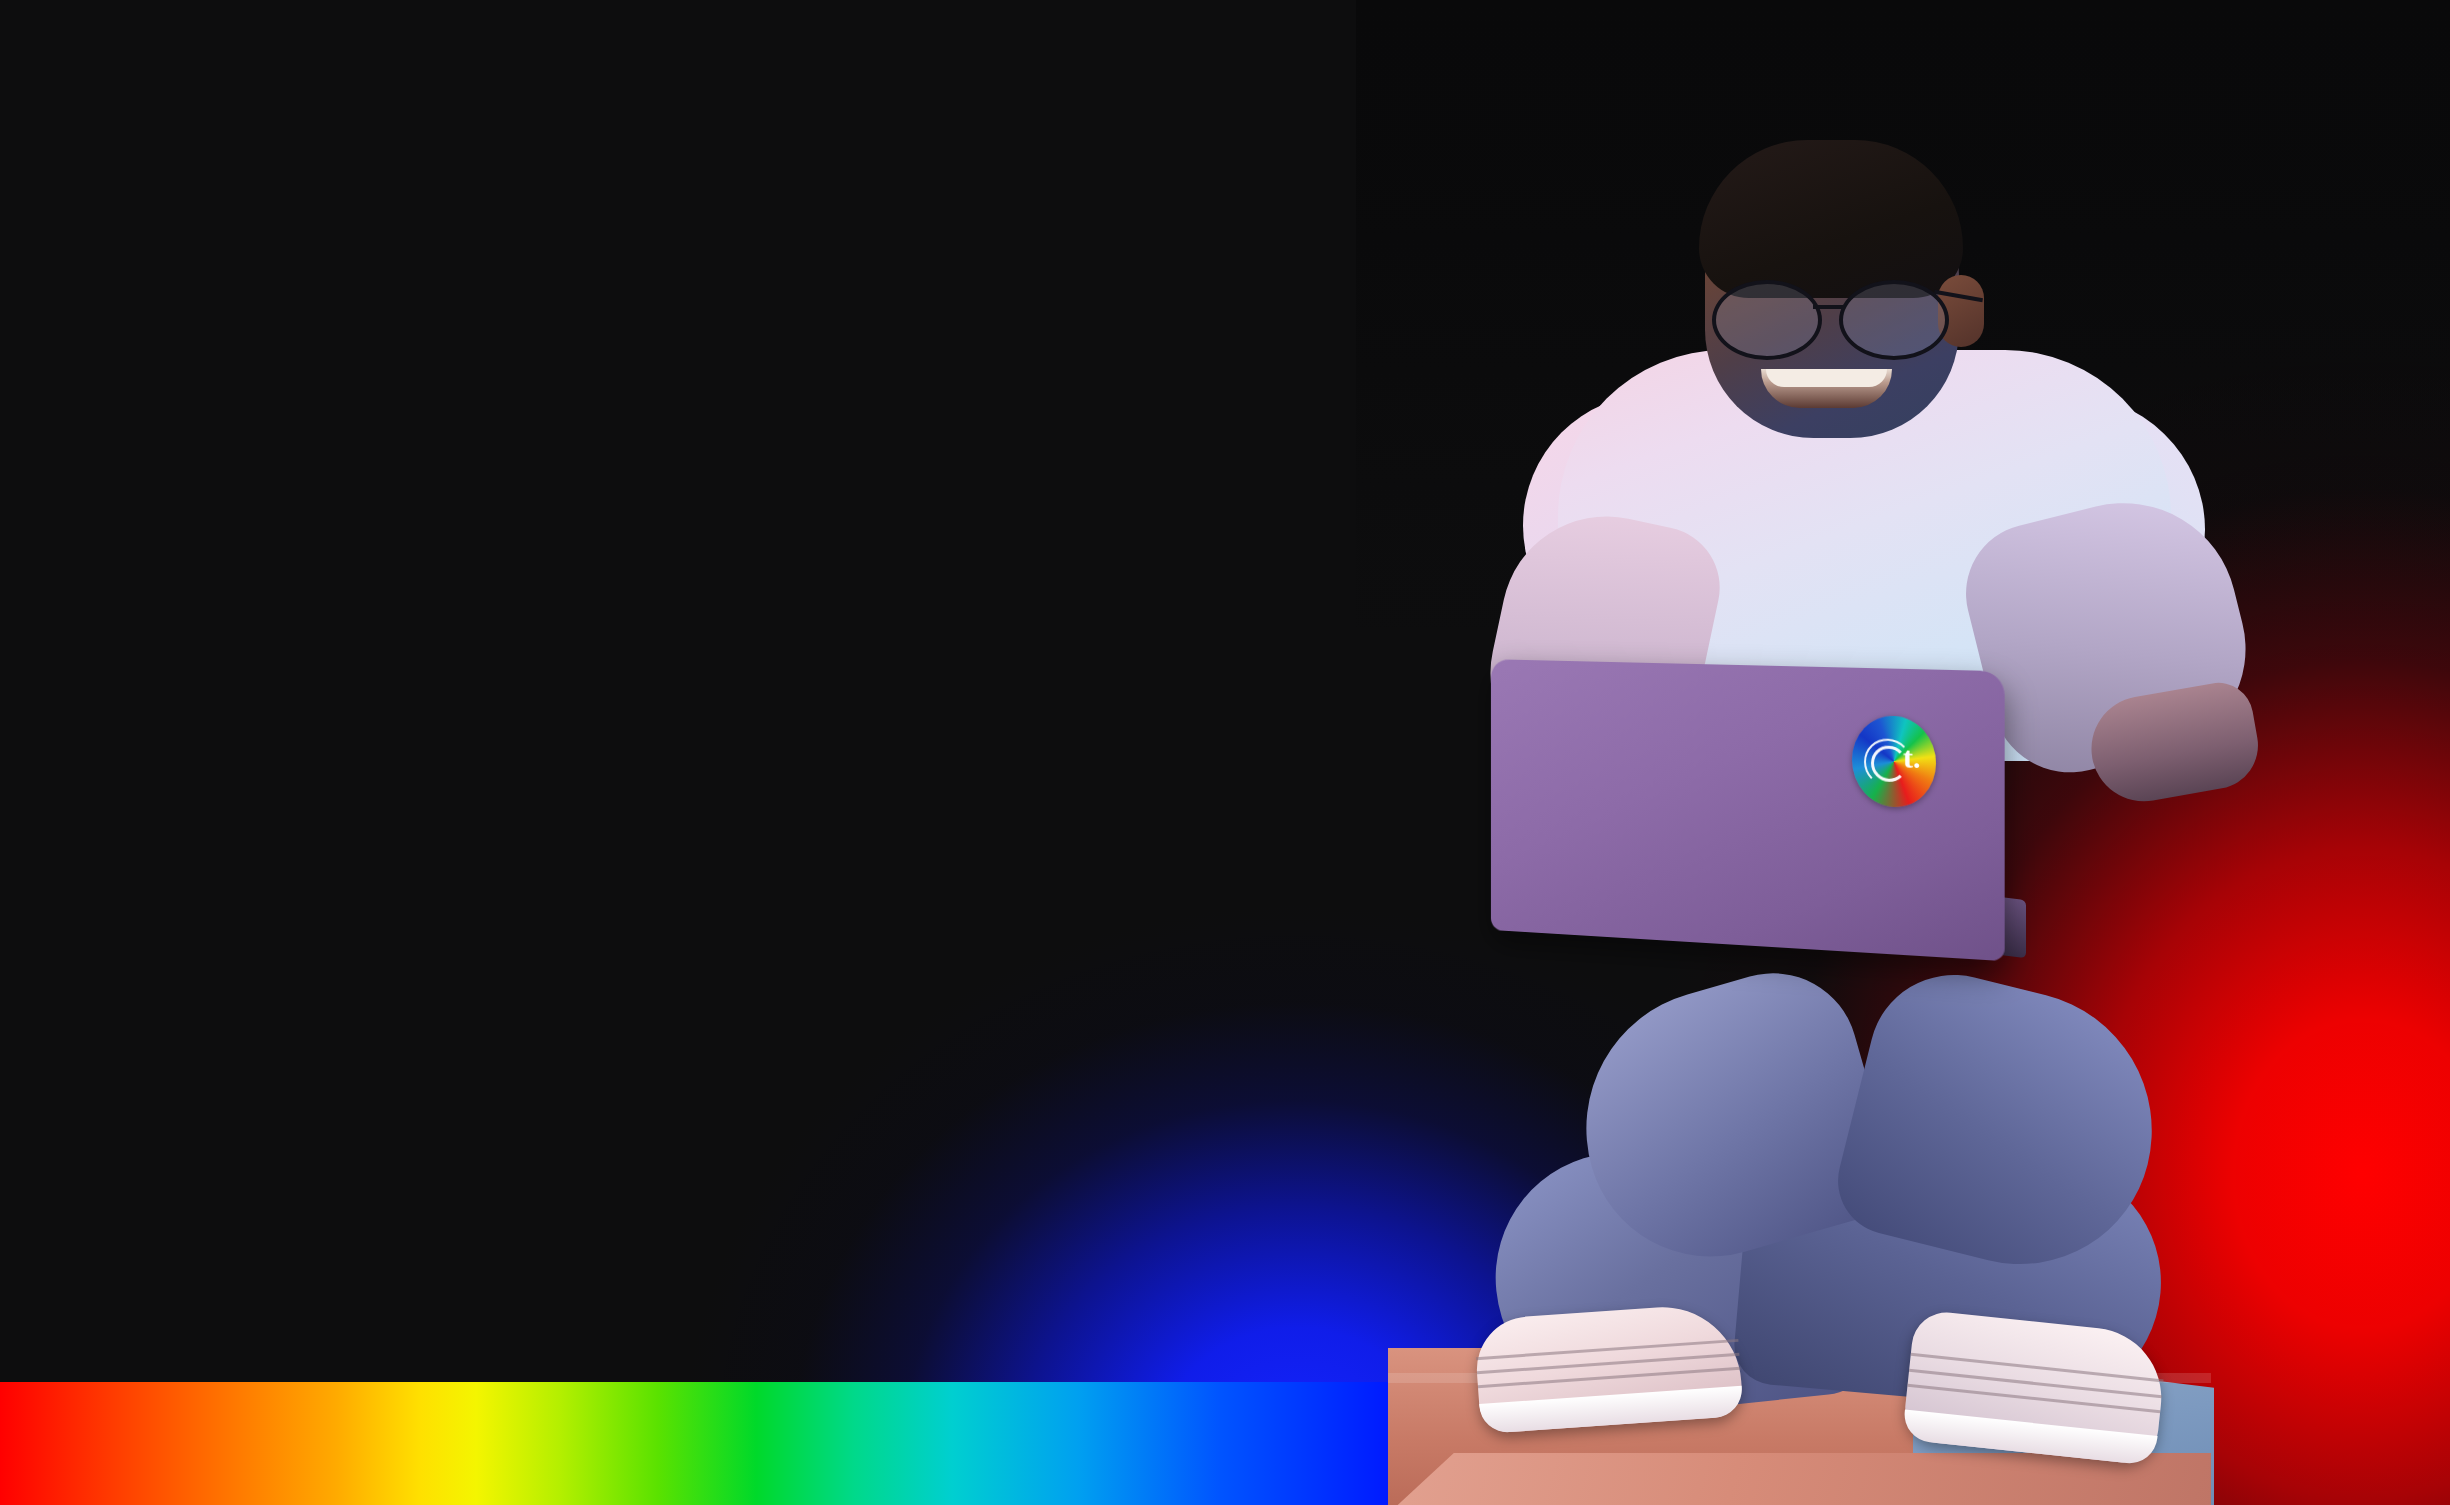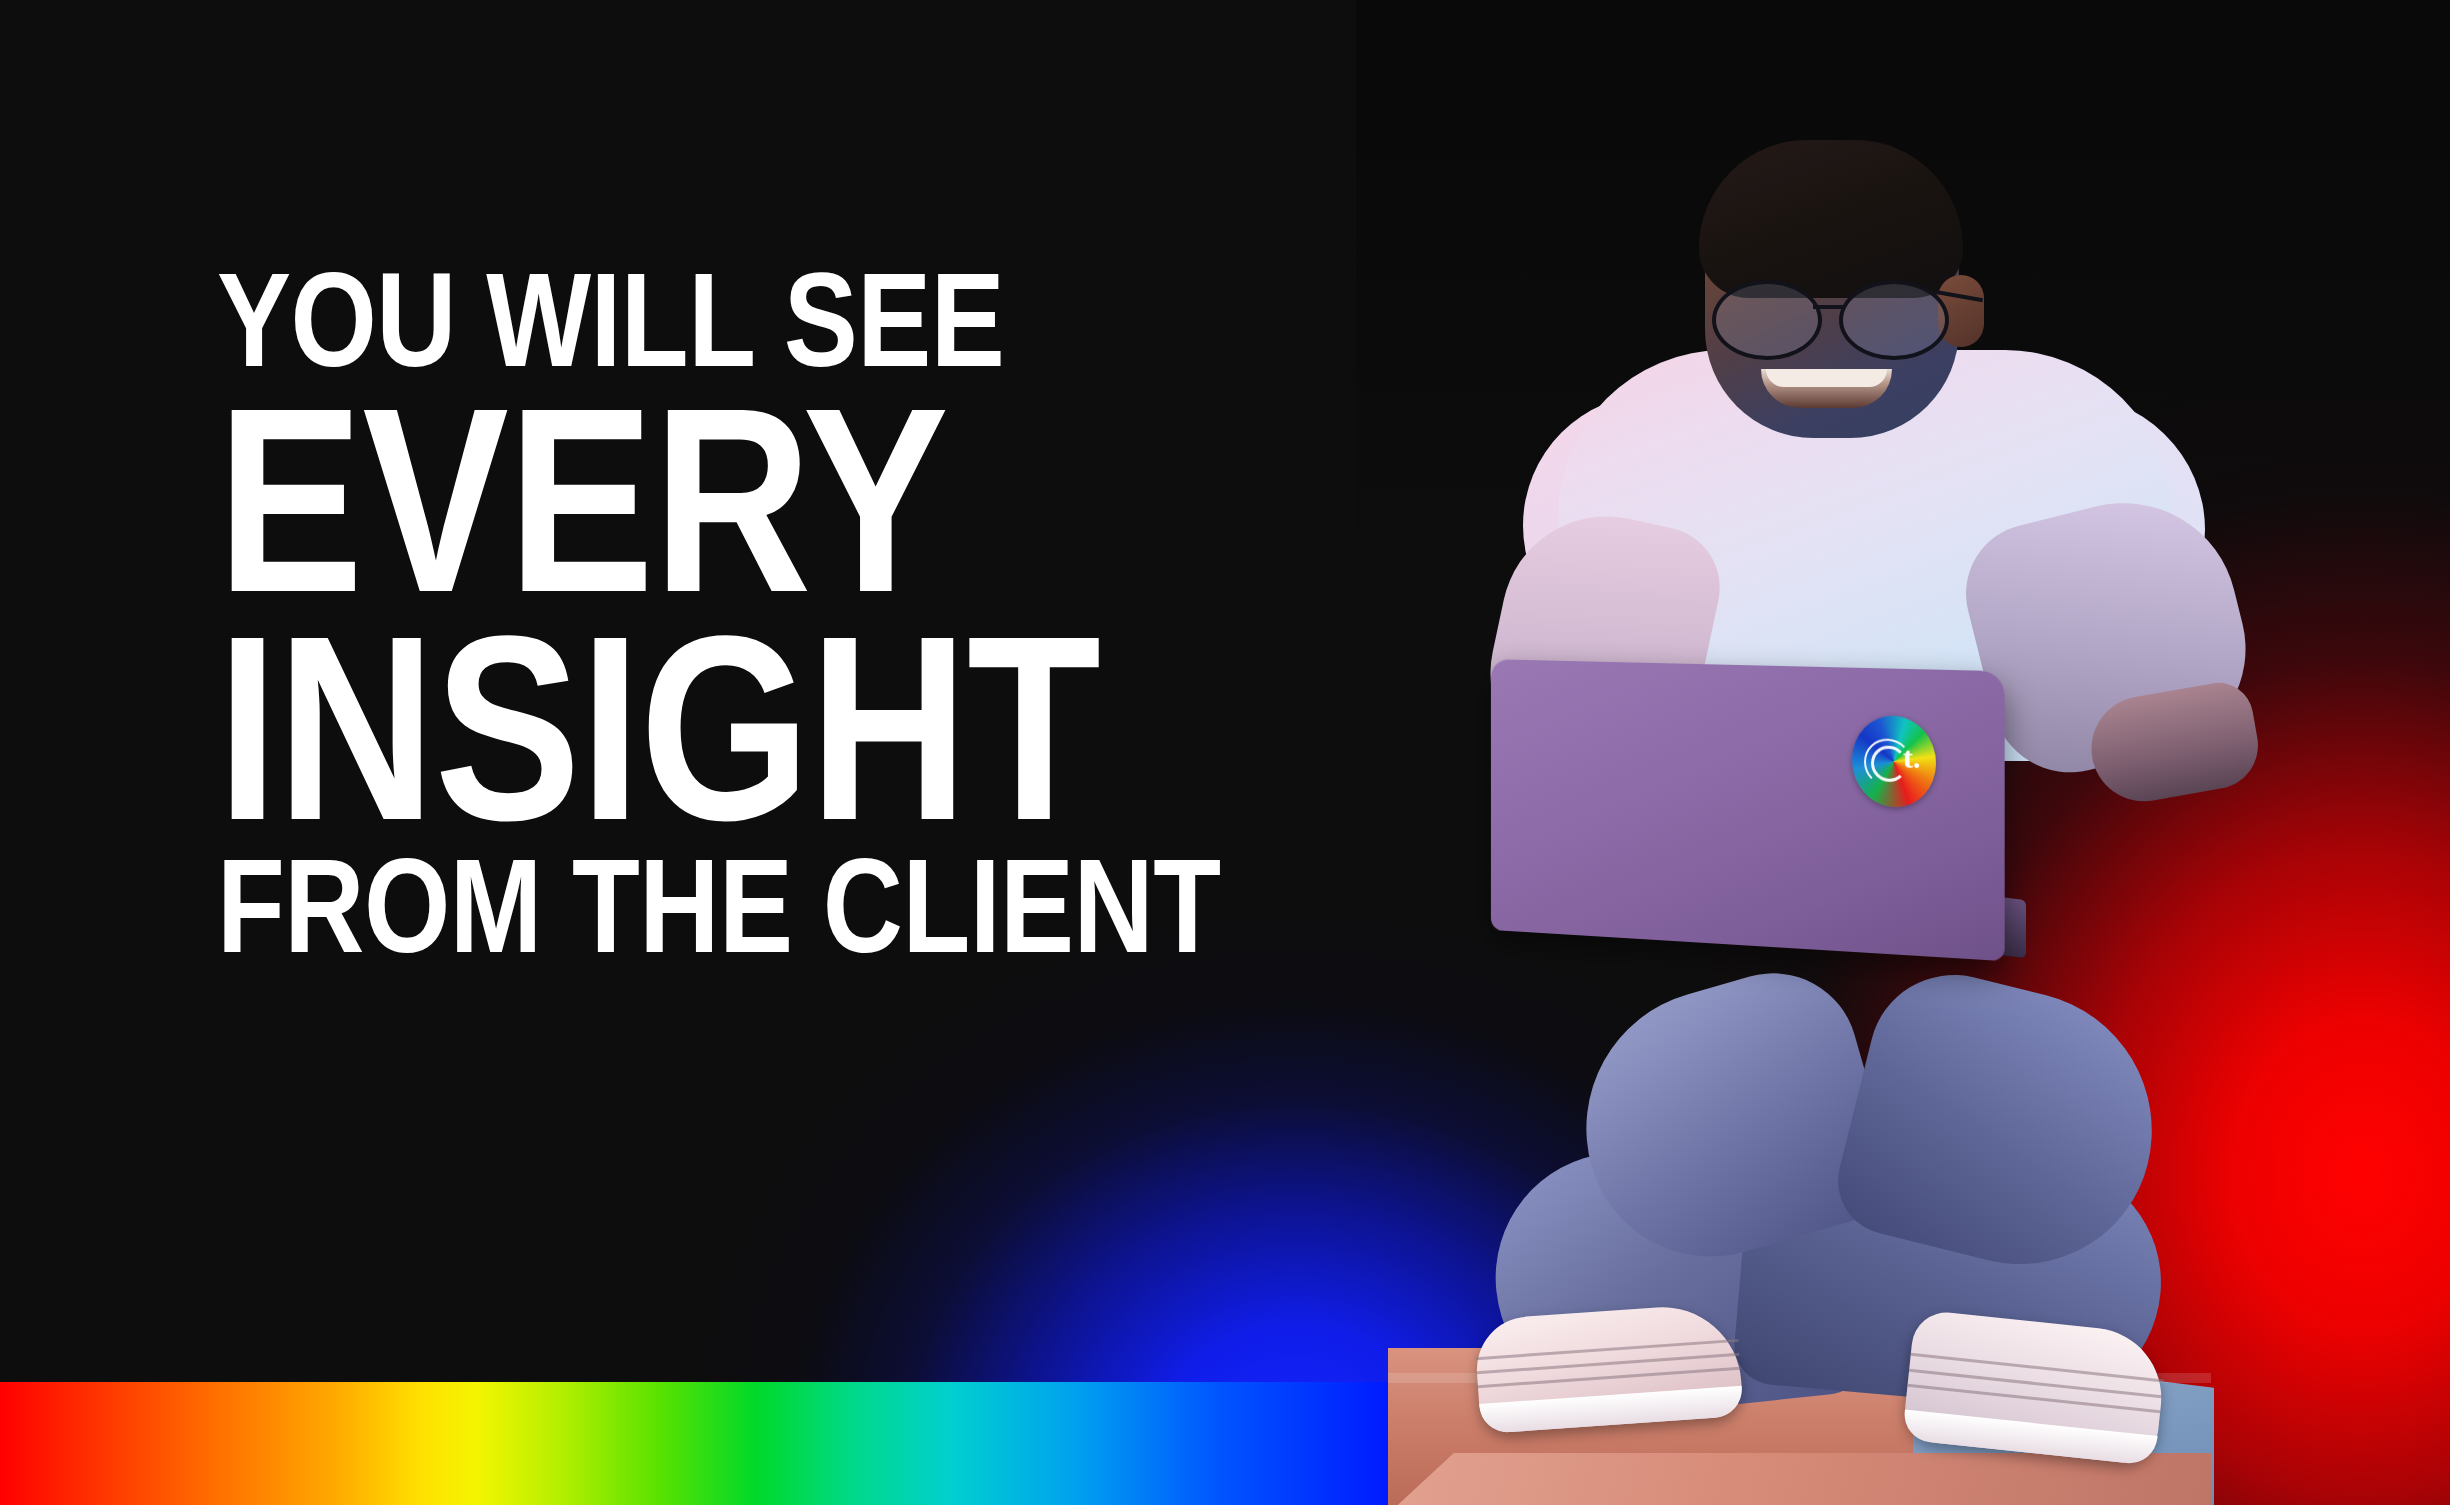--- a/index.html
+++ b/index.html
@@ -314,26 +314,20 @@
 </head>
 <body>
 
 <div id="stage">
 
   <div class="bg-base"></div>
   <div class="bg-red"></div>
   <div class="bg-red-topfade"></div>
   <div class="bg-blue"></div>
 
-  <div class="headline">
-    <span class="hl-line hl-1">YOU WILL SEE</span>
-    <span class="hl-line hl-2">EVERY</span>
-    <span class="hl-line hl-3">INSIGHT</span>
-    <span class="hl-line hl-4">FROM THE CLIENT</span>
-  </div>
 
   <div class="rainbow"></div>
 
   <div class="figure">
 
     <div class="box-side"></div>
     <div class="box-front"></div>
     <div class="box-top"></div>
     <div class="box-lip"></div>
 

